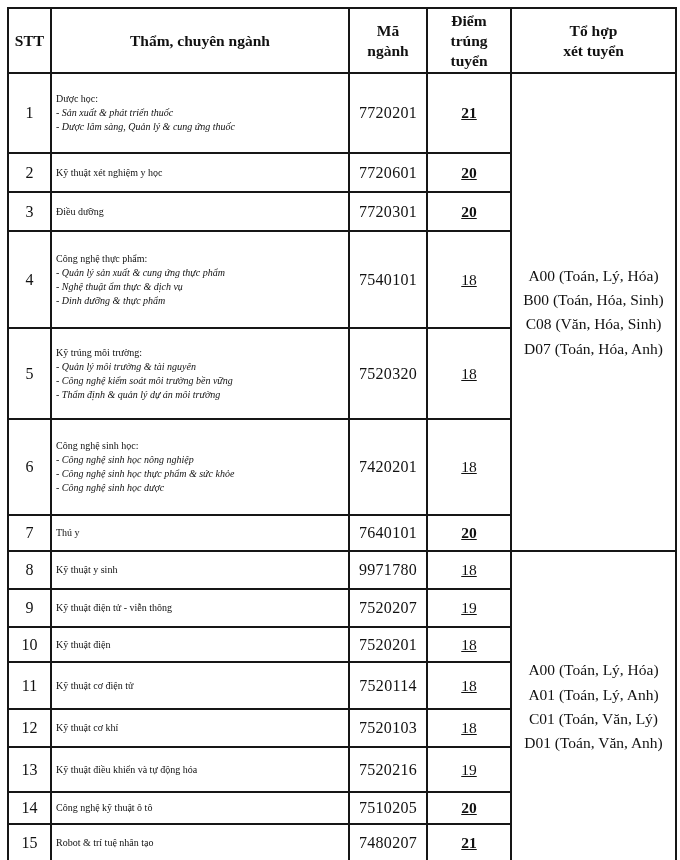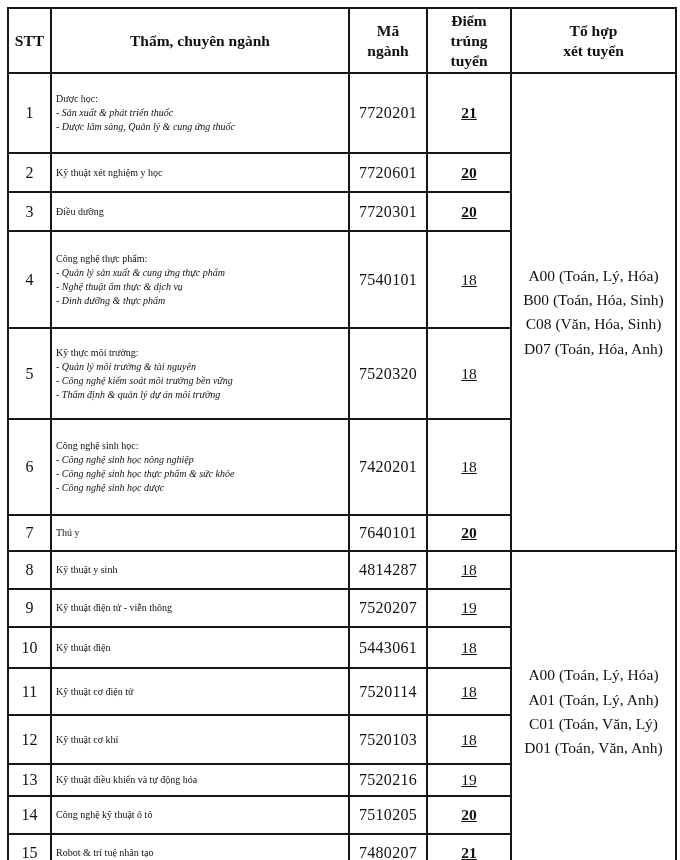--- a/index.html
+++ b/index.html
@@ -131,21 +131,21 @@
           <div class="spec">- Quản lý sản xuất &amp; cung ứng thực phẩm</div>
           <div class="spec">- Nghệ thuật ẩm thực &amp; dịch vụ</div>
           <div class="spec">- Dinh dưỡng &amp; thực phẩm</div>
         </td>
         <td class="ma">7540101</td>
         <td class="diem">18</td>
       </tr>
       <tr style="height:91px">
         <td class="stt">5</td>
         <td class="nganh">
-          <div>Kỹ thực môi trường:</div>
+          <div>Kỹ trúng môi trường:</div>
           <div class="spec">- Quản lý môi trường &amp; tài nguyên</div>
           <div class="spec">- Công nghệ kiểm soát môi trường bền vững</div>
           <div class="spec">- Thẩm định &amp; quản lý dự án môi trường</div>
         </td>
         <td class="ma">7520320</td>
         <td class="diem">18</td>
       </tr>
       <tr style="height:96px">
         <td class="stt">6</td>
         <td class="nganh">
@@ -160,60 +160,60 @@
       <tr style="height:36px">
         <td class="stt">7</td>
         <td class="nganh">Thú y</td>
         <td class="ma">7640101</td>
         <td class="diem" style="font-weight: bold;">20</td>
       </tr>
 
       <tr style="height:38px">
         <td class="stt">8</td>
         <td class="nganh">Kỹ thuật y sinh</td>
-        <td class="ma">4814287</td>
+        <td class="ma">9971780</td>
         <td class="diem">18</td>
         <td class="tohop" rowspan="8">
           <div>A00 (Toán, Lý, Hóa)</div>
           <div>A01 (Toán, Lý, Anh)</div>
           <div>C01 (Toán, Văn, Lý)</div>
           <div>D01 (Toán, Văn, Anh)</div>
         </td>
       </tr>
       <tr style="height:38px">
         <td class="stt">9</td>
         <td class="nganh">Kỹ thuật điện tử - viễn thông</td>
         <td class="ma">7520207</td>
         <td class="diem">19</td>
       </tr>
-      <tr style="height:41px">
+      <tr style="height:35px">
         <td class="stt">10</td>
         <td class="nganh">Kỹ thuật điện</td>
-        <td class="ma">5443061</td>
+        <td class="ma">7520201</td>
         <td class="diem">18</td>
       </tr>
       <tr style="height:47px">
         <td class="stt">11</td>
         <td class="nganh">Kỹ thuật cơ điện tử</td>
         <td class="ma">7520114</td>
         <td class="diem">18</td>
       </tr>
-      <tr style="height:49px">
+      <tr style="height:38px">
         <td class="stt">12</td>
         <td class="nganh">Kỹ thuật cơ khí</td>
         <td class="ma">7520103</td>
         <td class="diem">18</td>
       </tr>
-      <tr style="height:32px">
+      <tr style="height:45px">
         <td class="stt">13</td>
         <td class="nganh">Kỹ thuật điều khiển và tự động hóa</td>
         <td class="ma">7520216</td>
         <td class="diem">19</td>
       </tr>
-      <tr style="height:38px">
+      <tr style="height:32px">
         <td class="stt">14</td>
         <td class="nganh">Công nghệ kỹ thuật ô tô</td>
         <td class="ma">7510205</td>
         <td class="diem" style="font-weight: bold;">20</td>
       </tr>
       <tr style="height:38px">
         <td class="stt">15</td>
         <td class="nganh">Robot &amp; trí tuệ nhân tạo</td>
         <td class="ma">7480207</td>
         <td class="diem" style="font-weight: bold;">21</td>

